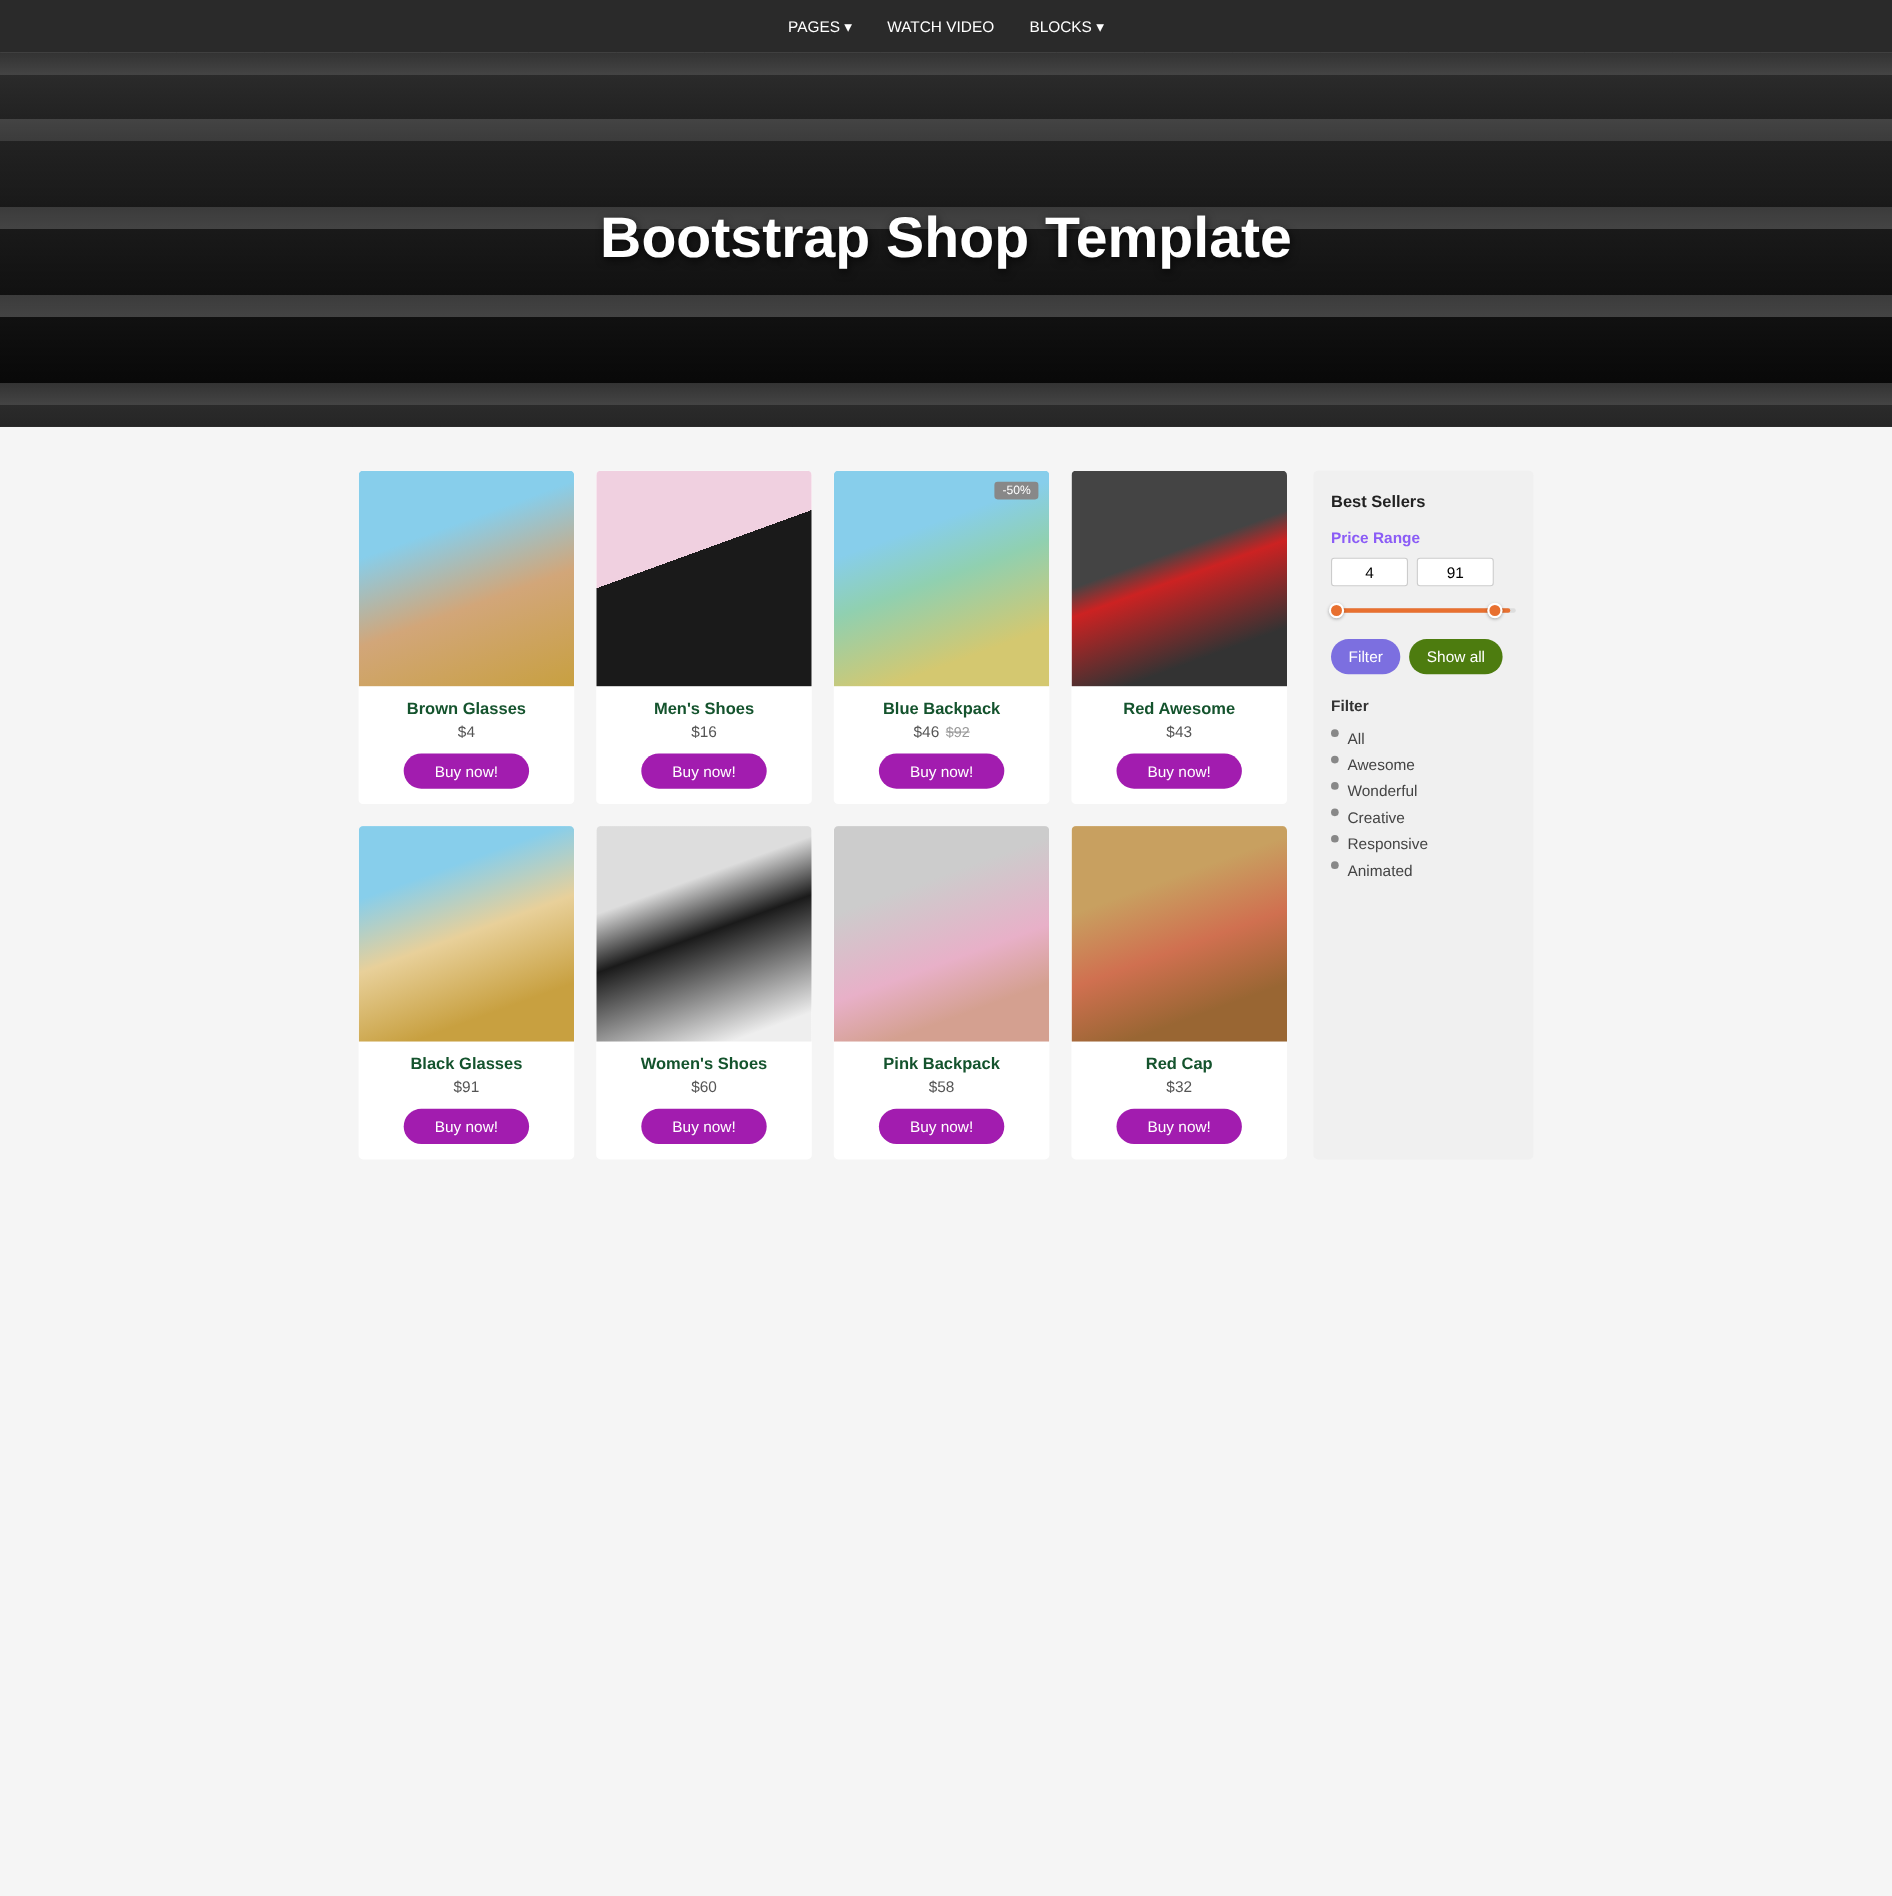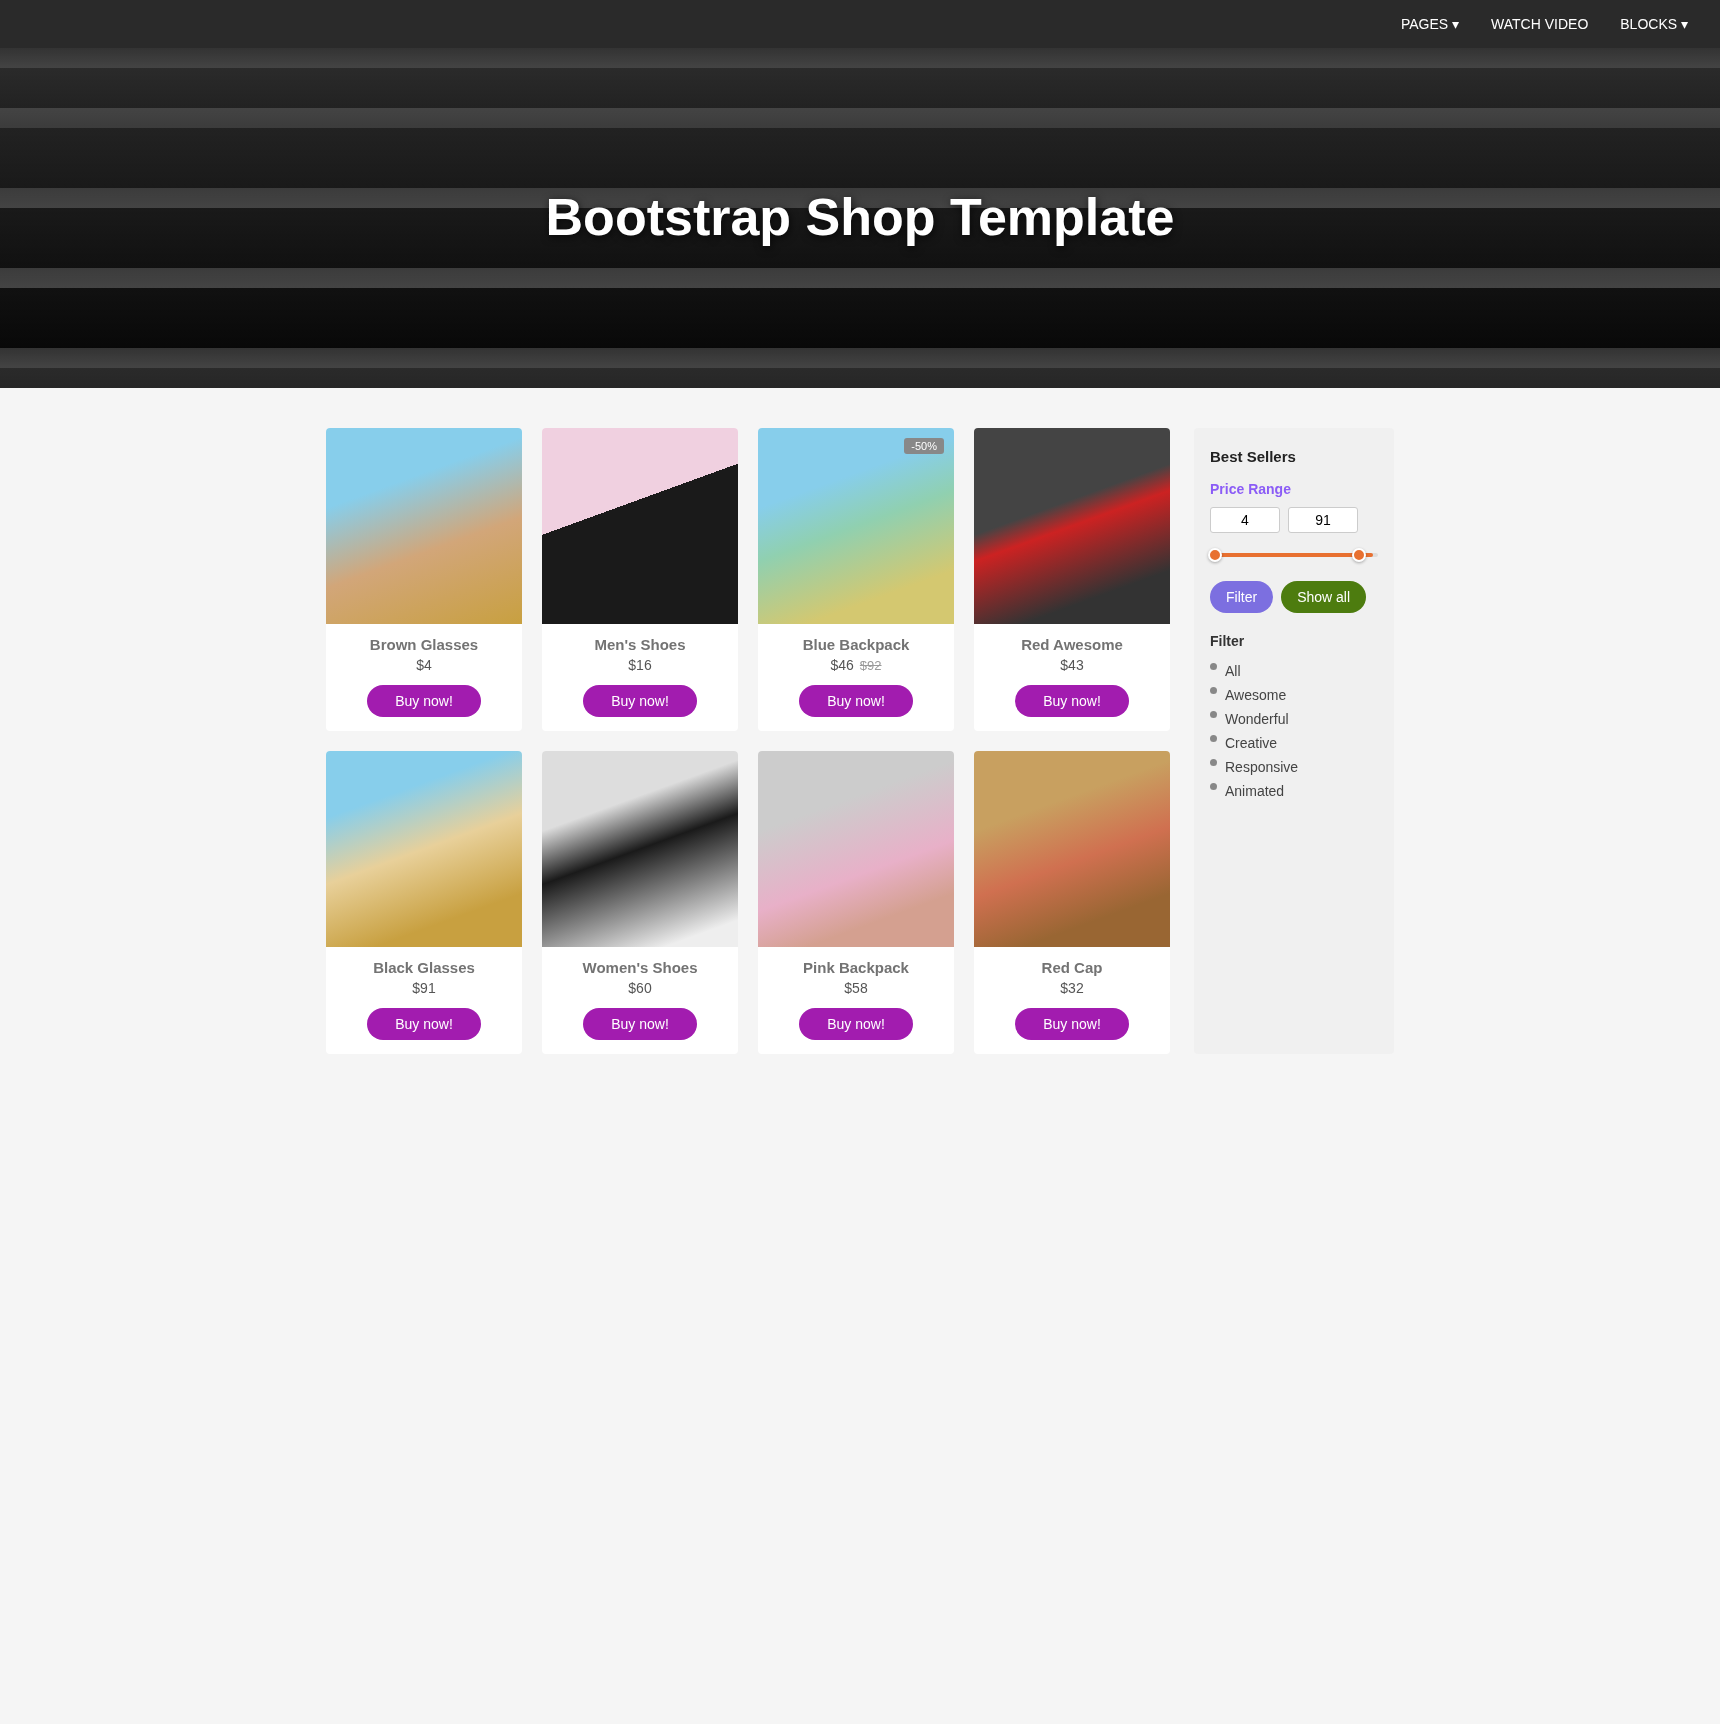--- a/index.html
+++ b/index.html
@@ -2,21 +2,21 @@
 <html><head>
   <meta charset="utf-8">
   <style>
     * { box-sizing: border-box; margin: 0; padding: 0; }
     body { font-family: Arial, sans-serif; background: #f5f5f5; }
 
     
     nav {
       background: #2a2a2a;
       display: flex;
-      justify-content: flex-end;
+      justify-content: center;
       align-items: center;
       padding: 16px 32px;
       height: 48px;
       gap: 32px;
     }
     nav a {
       color: #fff;
       text-decoration: none;
       font-size: 14px;
       font-weight: 500;
@@ -149,21 +149,21 @@
     .img-red-cap {
       width: 100%; height: 100%;
       background: linear-gradient(160deg, #c8a060 30%, #d07050 55%, #996633 80%);
     }
 
     .product-name {
       font-size: 15px;
       font-weight: 600;
       margin-top: 12px;
       text-align: center;
-      color: #737373;
+      color: #14532d;
     }
     .product-price {
       font-size: 14px;
       color: #555;
       margin-top: 4px;
       text-align: center;
     }
     .product-price .original {
       text-decoration: line-through;
       color: #999;

